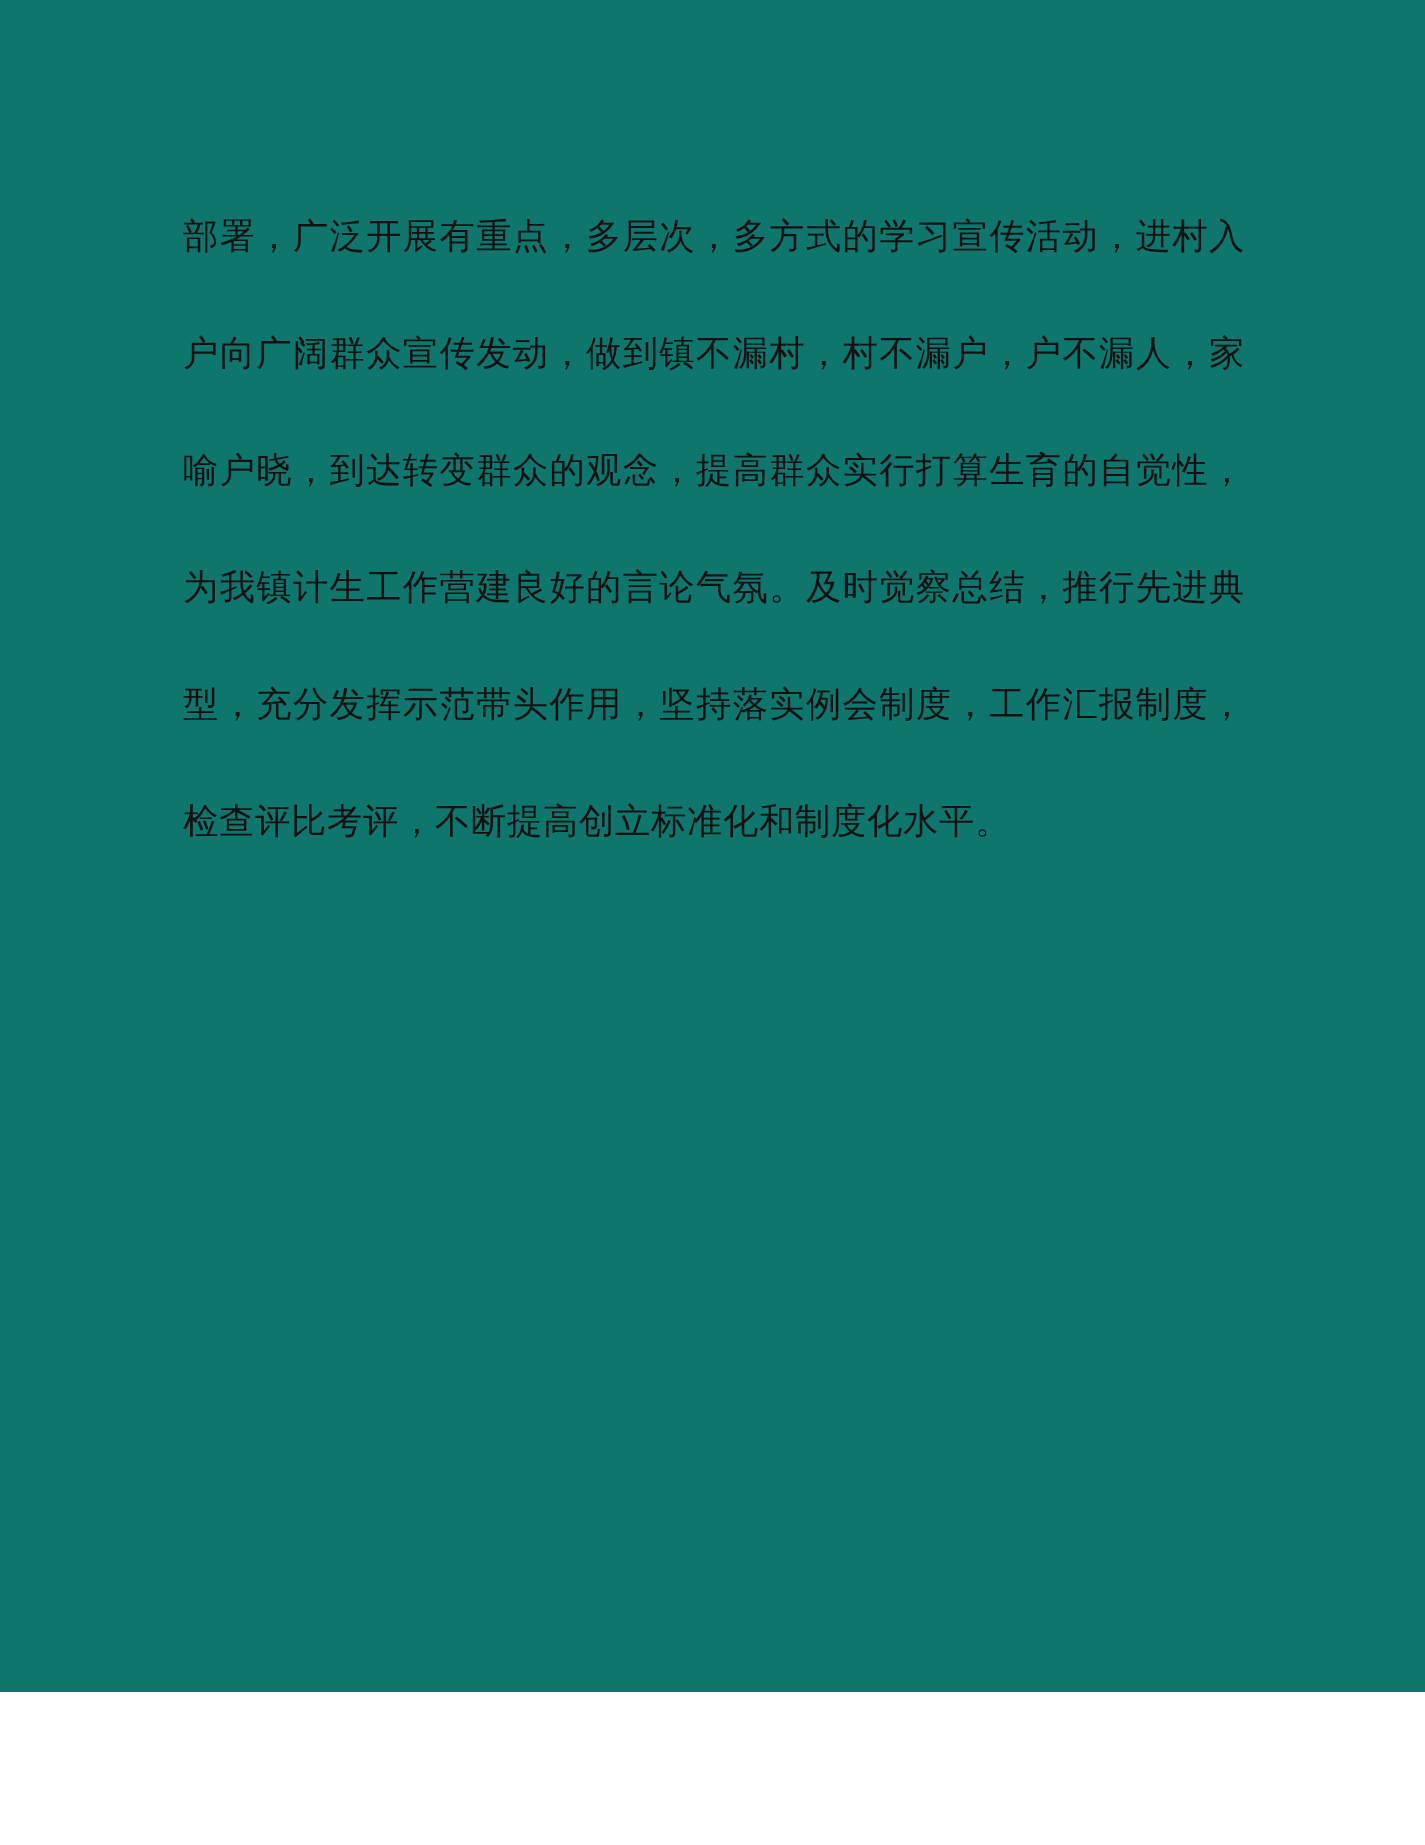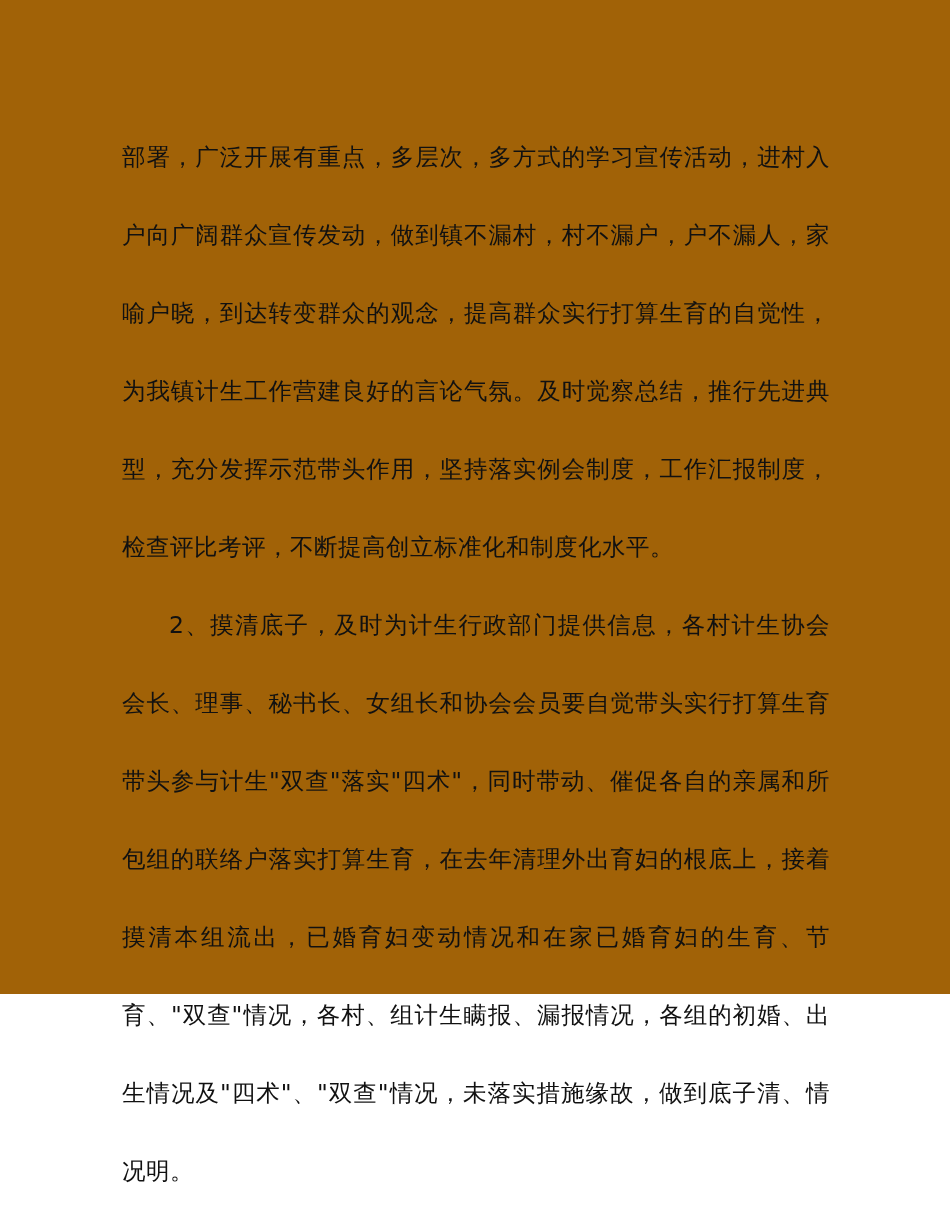--- a/index.html
+++ b/index.html
@@ -10,22 +10,22 @@
   body {
     width: 950px;
     height: 1230px;
     font-family: "DejaVu Sans", "Liberation Sans", sans-serif;
     color: #000000;
     overflow: hidden;
   }
   .page {
     position: relative;
     width: 950px;
-    height: 994px;
-    background: #a16207;
+    height: 1128px;
+    background: #0f766e;
     box-sizing: border-box;
     padding: 118px 120px 0 122px;
   }
   .doc-body {
     font-size: 23.5px;
     line-height: 78px;
     letter-spacing: 0.5px;
     text-align: justify;
     text-justify: inter-ideograph;
     color: #111111;
@@ -37,15 +37,14 @@
   .para.indent {
     text-indent: 47px;
   }
 </style>
 </head>
 <body>
 
 <div class="page">
   <div class="doc-body">
     <p class="para">部署，广泛开展有重点，多层次，多方式的学习宣传活动，进村入户向广阔群众宣传发动，做到镇不漏村，村不漏户，户不漏人，家喻户晓，到达转变群众的观念，提高群众实行打算生育的自觉性，为我镇计生工作营建良好的言论气氛。及时觉察总结，推行先进典型，充分发挥示范带头作用，坚持落实例会制度，工作汇报制度，检查评比考评，不断提高创立标准化和制度化水平。</p>
-    <p class="para indent">2、摸清底子，及时为计生行政部门提供信息，各村计生协会会长、理事、秘书长、女组长和协会会员要自觉带头实行打算生育带头参与计生"双查"落实"四术"，同时带动、催促各自的亲属和所包组的联络户落实打算生育，在去年清理外出育妇的根底上，接着摸清本组流出，已婚育妇变动情况和在家已婚育妇的生育、节育、"双查"情况，各村、组计生瞒报、漏报情况，各组的初婚、出生情况及"四术"、"双查"情况，未落实措施缘故，做到底子清、情况明。</p>
   </div>
 </div>
 
 </body></html>

